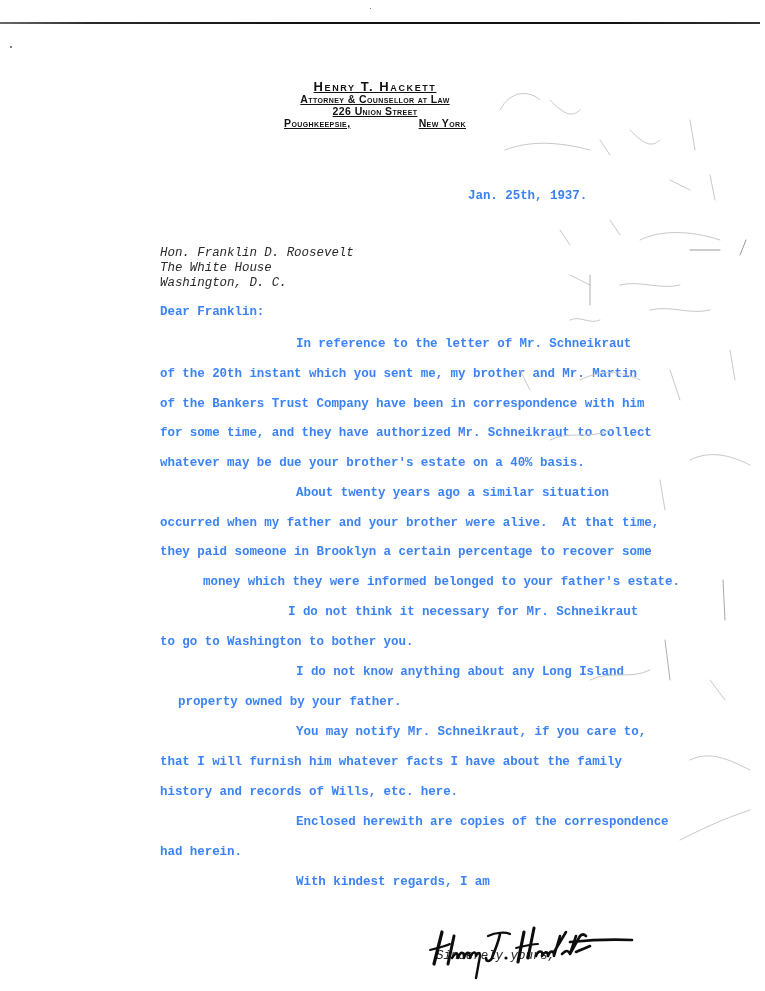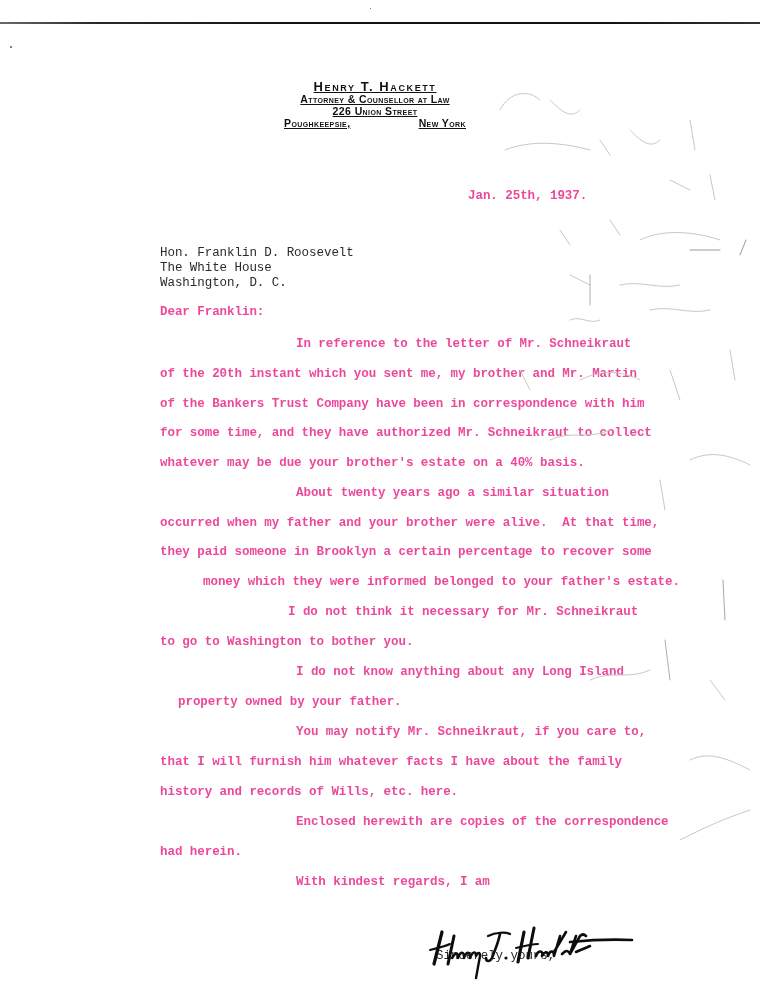--- a/index.html
+++ b/index.html
@@ -59,23 +59,23 @@
       justify-content: space-between;
       padding: 0 14px 0 14px;
     }
     .tw {
       position: absolute;
       font-size: 12.5px;
       line-height: 14px;
       white-space: pre;
       font-weight: bold;
       letter-spacing: -0.05px;
-      color: #ec4899;
-    }
-    .tw.light { font-weight: normal; color: #2a2a2a; }
+      color: #3b82f6;
+    }
+    .tw.light { font-weight: normal; color: #2a2a2a; font-style: italic; }
     .pencil {
       position: absolute;
       right: 0;
       top: 80px;
       width: 275px;
       height: 820px;
       pointer-events: none;
     }
     .signature {
       position: absolute;

